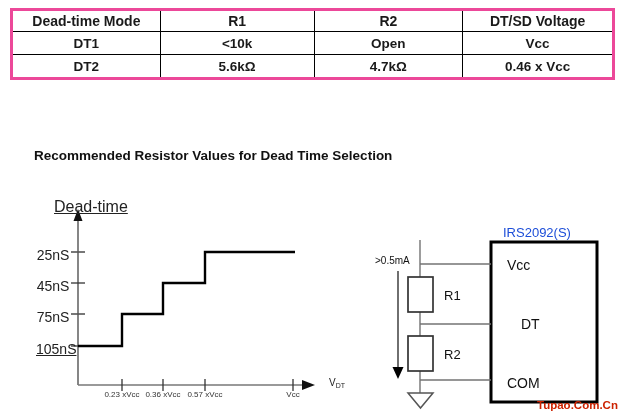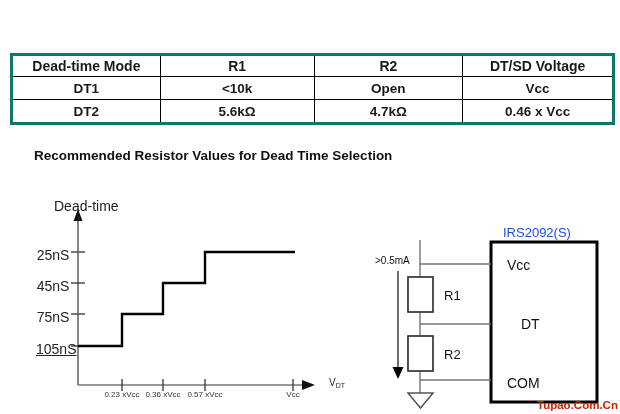--- a/index.html
+++ b/index.html
@@ -3,40 +3,40 @@
 <meta charset="utf-8">
 <style>
   html,body{margin:0;padding:0;background:#fff;}
   .page{
     position:relative;width:620px;height:414px;background:#fff;overflow:hidden;
     font-family:"Liberation Sans",sans-serif;color:#1a1a1a;
   }
   
   table.dt-table{
     position:absolute;left:10px;top:8px;width:605px;
-    border-collapse:collapse;border:3px solid #0f766e;table-layout:fixed;margin-top:45px;
+    border-collapse:collapse;border:3px solid #ec4899;table-layout:fixed;
   }
   table.dt-table th,table.dt-table td{
     border:1.5px solid #000;text-align:center;vertical-align:middle;
     padding:0;overflow:hidden;white-space:nowrap;
   }
   table.dt-table th{font-size:14px;font-weight:bold;height:20px;}
   table.dt-table td{font-size:13.5px;font-weight:bold;height:22px;}
   
   .caption{
     position:absolute;left:34px;top:148px;width:586px;
     text-align:left;font-size:13.5px;font-weight:bold;color:#111;
   }
   
   svg.lineart{position:absolute;left:0;top:0;width:620px;height:414px;}
   
   .lbl{position:absolute;line-height:1;white-space:nowrap;color:#222;}
   .ytick{width:34px;text-align:center;font-size:14px;}
   .xtick{width:56px;text-align:center;font-size:8px;color:#333;}
-  .axis-title{font-size:14px;}
+  .axis-title{font-size:16px;text-decoration:underline;}
   .vdt{font-size:10px;}
   .vdt .subsc{font-size:7px;vertical-align:-2px;}
   .chip-title{font-size:13px;color:#1d4ed8;}
   .pin{font-size:14px;color:#111;}
   .rlabel{font-size:13px;color:#111;}
   .cur{font-size:10px;color:#111;}
   .watermark{
     position:absolute;left:537px;top:399px;font-size:11.5px;font-weight:bold;
     letter-spacing:0px;
   }

